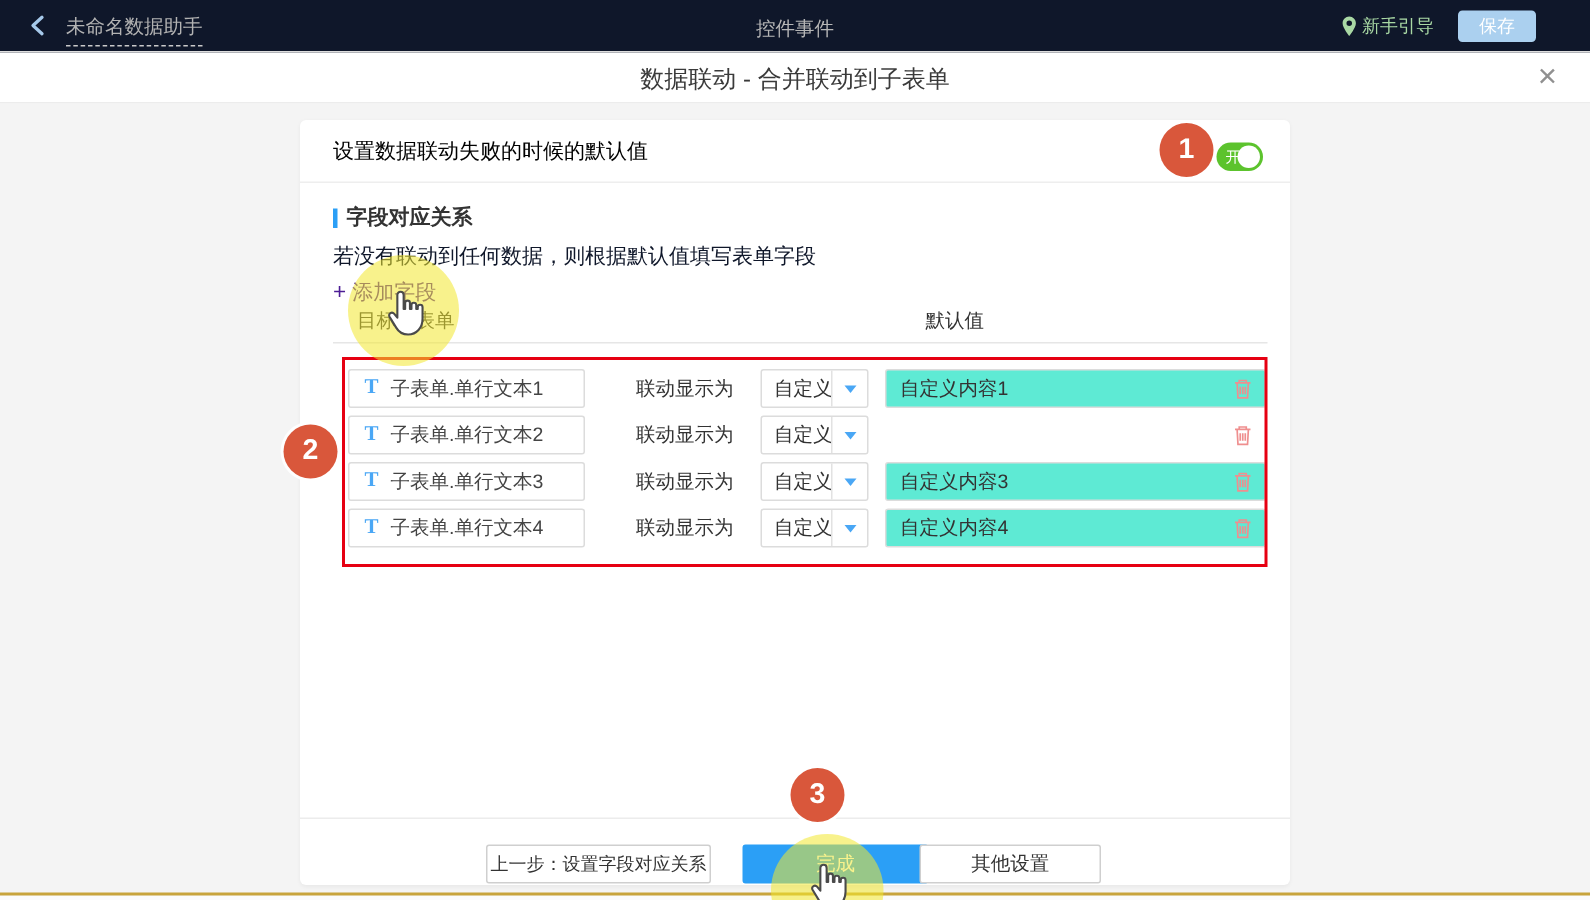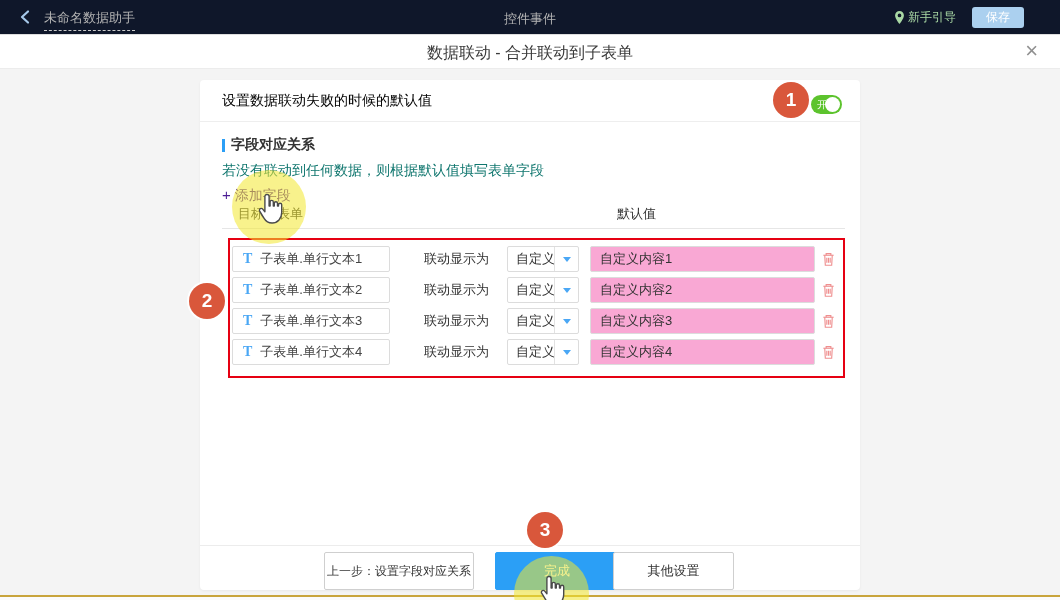--- a/index.html
+++ b/index.html
@@ -34,21 +34,21 @@
   .card-head { position:absolute; left:0; top:0; right:0; height:42px; border-bottom:1px solid #eeeeee; }
   .card-head-title { position:absolute; left:22px; top:12px; font-size:14px; color:#000000; }
   .toggle { position:absolute; left:611px; top:15px; width:31px; height:19px;
             border-radius:10px; background:#5cc32d; cursor:pointer; }
   .toggle-label { position:absolute; left:6px; top:3px; font-size:10px; color:#fff; }
   .toggle-knob { position:absolute; right:2px; top:2px; width:15px; height:15px;
                  border-radius:50%; background:#fff; }
 
   .section-bar { position:absolute; left:22px; top:59px; width:3px; height:13px; background:#2b9ff6; }
   .section-title { position:absolute; left:31px; top:56px; font-size:14px; font-weight:bold; color:#333; }
-  .section-desc { position:absolute; left:22px; top:82px; font-size:14px; color:#0f766e; }
+  .section-desc { position:absolute; left:22px; top:82px; font-size:14px; color:#0f172a; }
   .add-link { position:absolute; left:22px; top:106px; font-size:14px; color:#4c1d95; cursor:pointer; }
   .add-link .plus { font-size:15px; margin-right:4px; }
 
   .col-header { position:absolute; top:125px; font-size:13px; color:#333; }
   .col-target { left:38px; } .col-default { left:417px; }
   .header-divider { position:absolute; left:22px; top:148px; width:623px; border-top:1px solid #e6e6e6; }
 
   .red-box { position:absolute; left:28px; top:158px; width:617px; height:140px;
              border:2px solid #e60012; z-index:2; }
 
@@ -61,27 +61,27 @@
   .field-text { font-size:13px; color:#444; }
   .relation { position:absolute; left:224px; top:0; line-height:26px; font-size:13px; color:#333; }
   .mode-select { position:absolute; left:307px; top:0; width:72px; height:26px; background:#fff;
                  border:1px solid #dcdcdc; border-radius:2px; cursor:pointer;text-align:center; }
   .mode-text { position:absolute; left:8px; top:0; line-height:24px; font-size:13px; color:#333; }
   .mode-arrow-box { position:absolute; right:0; top:0; width:24px; height:24px;
                     border-left:1px solid #e2e2e2; }
   .tri-down { position:absolute; left:8px; top:10px; width:0; height:0;
               border-left:4px solid transparent; border-right:4px solid transparent;
               border-top:5px solid #4aa7f5; }
-  .value-input { position:absolute; left:390px; top:0; width:225px; height:26px; background:#f9a8d4;
+  .value-input { position:absolute; left:390px; top:0; width:254px; height:26px; background:#5eead4;
                  border:1px solid #dcdcdc; border-radius:2px; cursor:text; }
   .value-text { position:absolute; left:9px; top:0; line-height:24px; font-size:13px; color:#333; }
   .trash { position:absolute; left:621px; top:5px; width:16px; height:17px; color:#ef8f8f; cursor:pointer; }
 
   .card-foot { position:absolute; left:0; right:0; bottom:0; height:45px; border-top:1px solid #ececec; }
-  .foot-btn { position:absolute; top:6px; height:38px; background:#fff; border:1px solid #cfcfcf;
+  .foot-btn { position:absolute; top:17px; height:26px; background:#fff; border:1px solid #cfcfcf;
               border-radius:2px; font-size:12px; color:#333; cursor:pointer;
               display:flex; align-items:center; justify-content:center; }
   .prev-btn { left:124px; width:150px; }
   .finish-btn { left:283px; width:124px; background:#2b9ff6; border:1px solid #2b9ff6;
                 color:#fff; font-size:13px;margin-left:12px; }
   .other-btn { left:413px; width:121px; font-size:13px; }
 
   
   .num-circle { position:absolute; width:36px; height:36px; border-radius:50%;
                 background:#d9573b; color:#fff; font-size:19px; font-weight:bold;
@@ -176,23 +176,20 @@
         <span class="t-icon">T</span>
         <span class="field-text">子表单.单行文本2</span>
       </div>
       <span class="relation">联动显示为</span>
       <div class="mode-select">
         <span class="mode-text">自定义</span>
         <span class="mode-arrow-box">
             <span class="tri-down"></span>
           </span>
       </div>
-      <div class="value-input">
-        <span class="value-text">自定义内容2</span>
-      </div>
       <span class="trash">
         <svg width="15" height="16" viewBox="0 0 16 17">
             <g fill="none" stroke="currentColor" stroke-width="1.2">
           <path d="M2.5 4.5h11"></path>
               <path d="M5.5 4.5V2.8h5v1.7"></path>
               <path d="M4 4.5l.6 10.7h6.8L12 4.5"></path>
           <path d="M6.2 7.2v5.3M8 7.2v5.3M9.8 7.2v5.3"></path>
             </g>
           </svg>
       </span>

